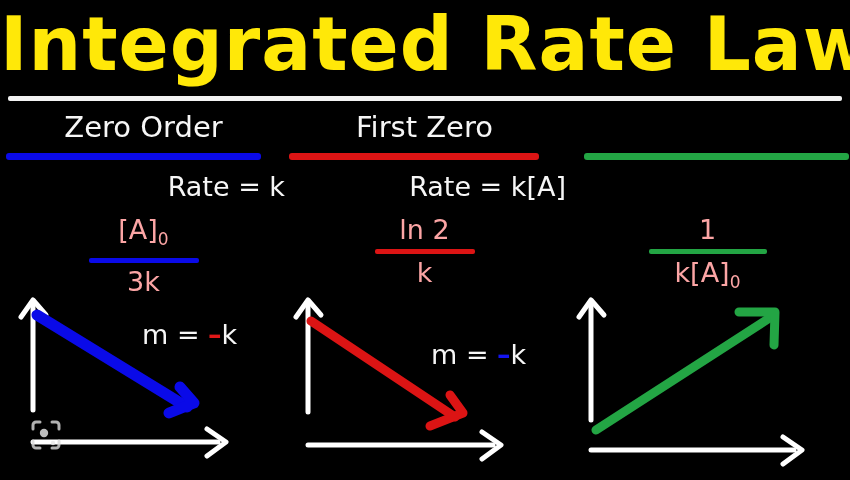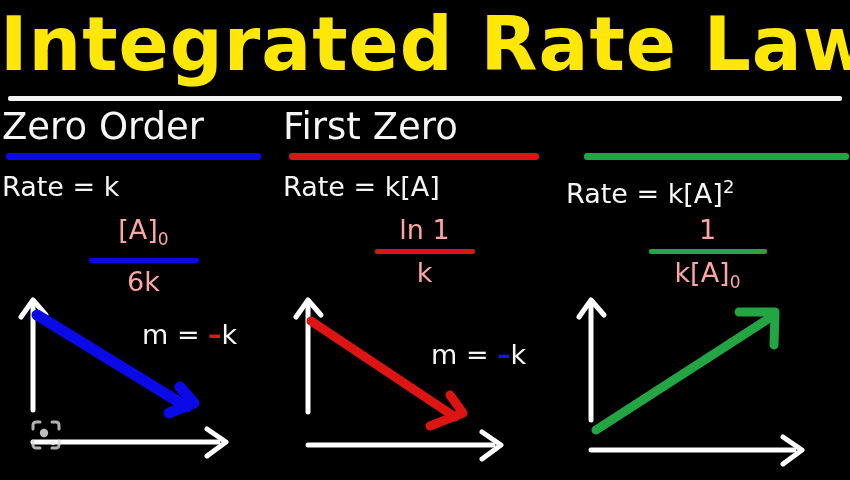--- a/index.html
+++ b/index.html
@@ -55,42 +55,42 @@
   }
   #col-0 { left: 2px; }
   #col-1 { left: 283px; }
   #col-2 { left: 566px; }
 
   .col-title {
     position: absolute;
     top: 0;
     left: 0;
     width: 283px;
-    text-align: left;
+    text-align: center;
     color: #f6f6f6;
-    font-size: 37px;
+    font-size: 29px;
     line-height: 42px;
     white-space: nowrap;
   }
   .col-rule {
     position: absolute;
     top: 47px;
     height: 7px;
     border-radius: 3px;
   }
   #rule-0 { left: 4px;  width: 255px; }
   #rule-1 { left: 6px;  width: 250px; }
   #rule-2 { left: 18px; width: 265px; }
 
   .rate-law {
     position: absolute;
     top: 63px;
     left: 0;
     width: 283px;
-    text-align: left;
+    text-align: right;
     color: #f6f6f6;
     font-size: 27px;
     line-height: 36px;
     white-space: nowrap;
   }
   .rate-law sup { font-size: 18px; vertical-align: super; }
 
   
   .frac {
     position: absolute;
@@ -161,21 +161,21 @@
     <div class="rate-law">
       <span>Rate = k</span>
     </div>
 
     <div class="frac">
       <div class="num">
         <span>[A]</span><sub>0</sub>
       </div>
       <div class="frac-bar" id="frac-bar-0" style="background: rgb(10, 10, 232);"></div>
       <div class="den">
-        <span>6k</span>
+        <span>3k</span>
       </div>
     </div>
 
     <div class="graph">
       <svg width="283" height="198" viewBox="0 0 283 198">
 
         <path d="M 31 128 L 31 22" stroke="#FFFFFF" stroke-width="5" stroke-linecap="round" fill="none"></path>
         <path d="M 19 35 L 31 18 L 44 33" stroke="#FFFFFF" stroke-width="5" stroke-linecap="round" stroke-linejoin="round" fill="none"></path>
 
         <path d="M 31 160 L 216 160" stroke="#FFFFFF" stroke-width="5" stroke-linecap="round" fill="none"></path>
@@ -194,21 +194,21 @@
   <div class="col" id="col-1">
     <div class="col-title">First Zero</div>
     <div class="col-rule" id="rule-1" style="background: rgb(220, 20, 20);"></div>
 
     <div class="rate-law">
       <span>Rate = k[A]</span>
     </div>
 
     <div class="frac">
       <div class="num">
-        <span>ln 1</span>
+        <span>ln 2</span>
       </div>
       <div class="frac-bar" id="frac-bar-1" style="background: rgb(220, 20, 20);"></div>
       <div class="den">
         <span>k</span>
       </div>
     </div>
 
     <div class="graph">
       <svg width="283" height="198" viewBox="0 0 283 198">
         <path d="M 25 130 L 25 22" stroke="#FFFFFF" stroke-width="5" stroke-linecap="round" fill="none"></path>
@@ -221,23 +221,20 @@
       <div class="slope" id="slope-1">
         <span>m =</span>
         <span class="sign-blue" style="color: rgb(20, 20, 240);">–</span><span>k</span>
       </div>
     </div>
   </div>
 
   <div class="col" id="col-2">
     <div class="col-rule" id="rule-2" style="background: rgb(35, 165, 68);"></div>
 
-    <div class="rate-law">
-      <span>Rate = k[A]</span><sup>2</sup>
-    </div>
 
     <div class="frac">
       <div class="num">
         <span>1</span>
       </div>
       <div class="frac-bar" id="frac-bar-2" style="background: rgb(35, 165, 68);"></div>
       <div class="den">
         <span>k[A]</span><sub>0</sub>
       </div>
     </div>

